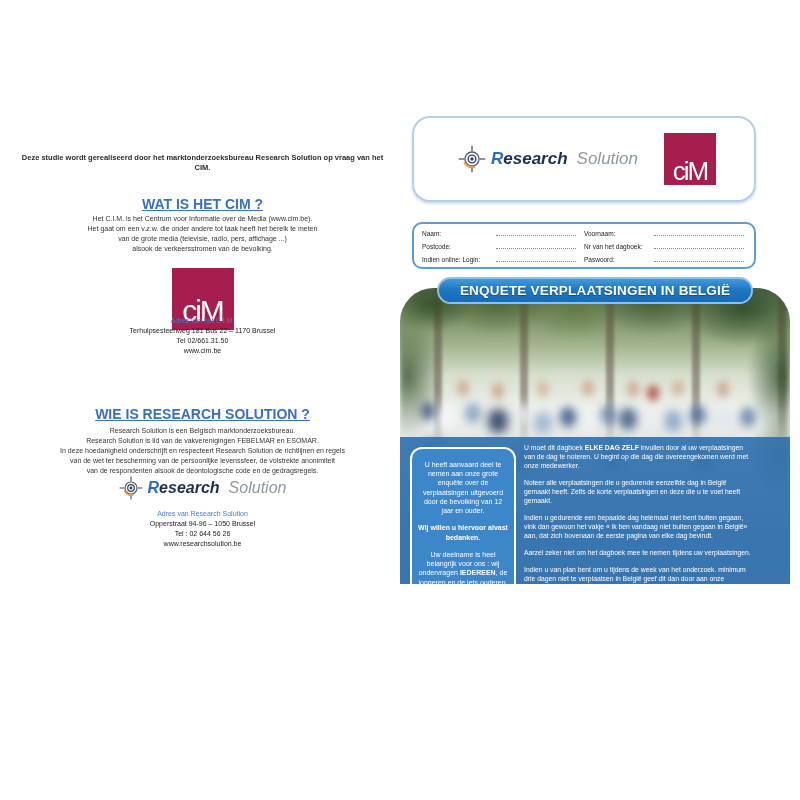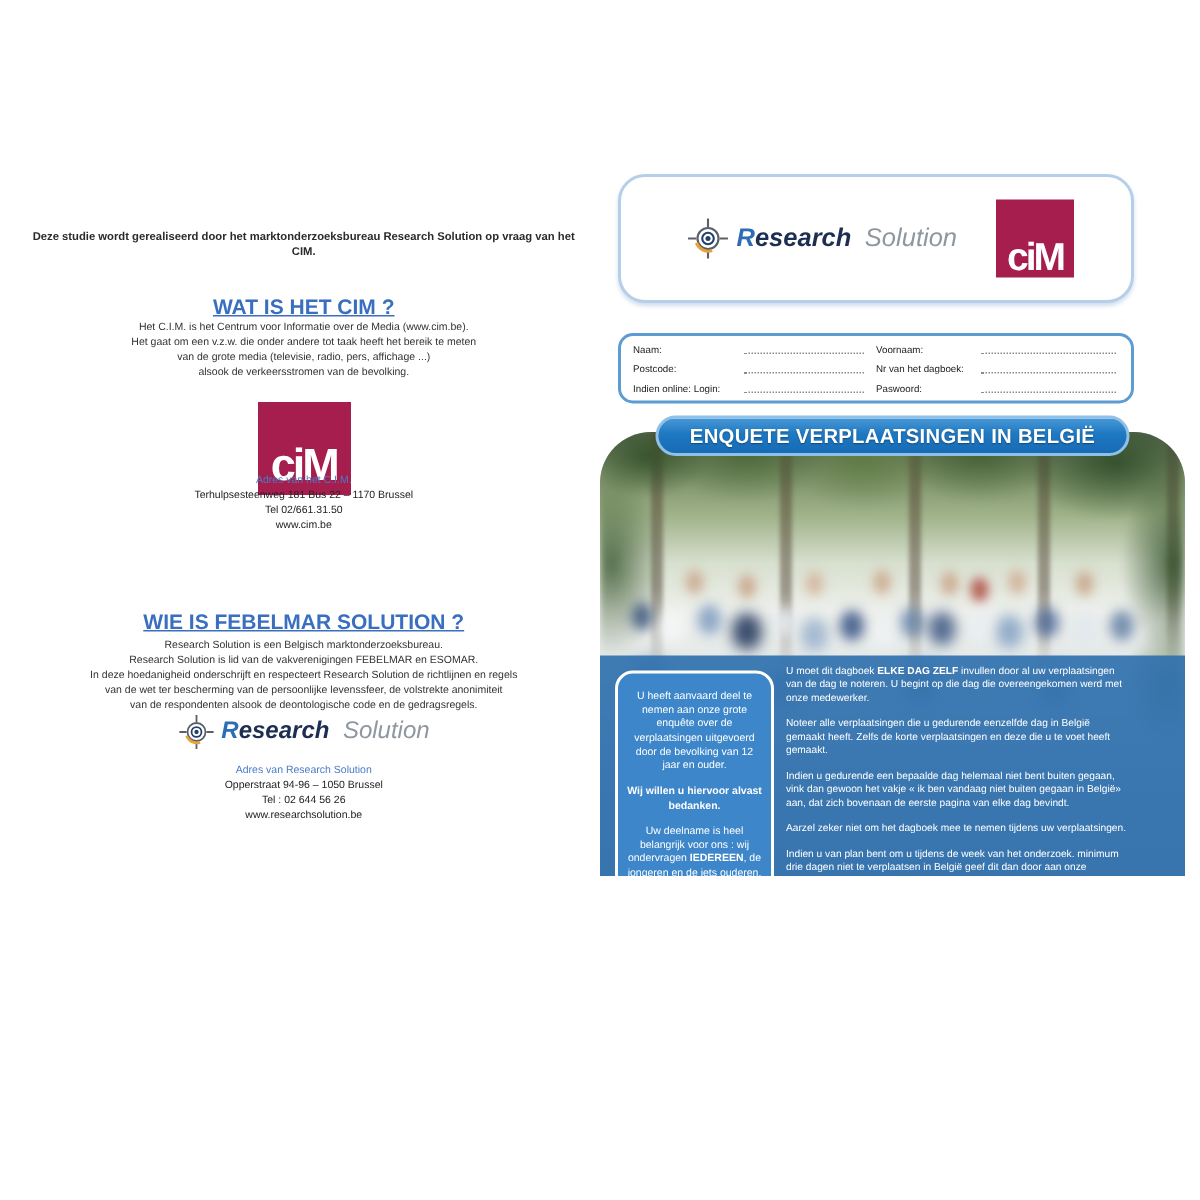--- a/index.html
+++ b/index.html
@@ -18,21 +18,21 @@
   .intro{top:153px;font-size:7.5px;font-weight:bold;text-align:center;line-height:1.3;}
   .blue-title{color:var(--heading-blue);font-weight:bold;text-decoration:underline;font-size:14px;text-align:center;}
   .wat-title{top:196px;}
   .wie-title{top:406px;}
   .center-lines{font-size:7px;line-height:10px;text-align:center;color:#333;}
   .wat-lines{top:214px;}
   .wie-lines{top:426px;}
   .cim-logo{position:absolute;left:50%;transform:translateX(-50%);background:var(--cim-red);
     color:#fff;display:flex;align-items:center;justify-content:center;}
   .cim-logo-left{top:268px;width:62px;height:62px;}
-  .cim-logo span{font-weight:bold;font-size:30px;letter-spacing:-2px;margin-top:24px;}
+  .cim-logo span{font-weight:normal;font-size:30px;letter-spacing:-2px;margin-top:24px;}
   .cim-logo-right span{font-size:26px;}
   .addr{text-align:center;font-size:7px;line-height:10px;color:#222;}
   .addr .addr-label{color:var(--link-blue);}
   .cim-addr{top:316px;}
   .rs-addr{top:509px;}
   .rs-logo{display:flex;align-items:center;justify-content:center;gap:5px;}
   .rs-logo-left{top:476px;}
   .rs-word-research{font-weight:bold;font-size:16px;color:var(--rs-navy);font-style:italic;}
   .rs-word-research::first-letter{color:var(--rs-blue);}
   .rs-word-solution{font-size:16px;color:var(--rs-gray);margin-left:4px;font-style:italic;}
@@ -127,21 +127,21 @@
     <div class="cim-logo cim-logo-left">
       <span>ciM</span>
     </div>
     <div class="lp-abs addr cim-addr">
       <div class="addr-label">Adres van het C.I.M.</div>
       <div>Terhulpsesteenweg 181 Bus 22 – 1170 Brussel</div>
       <div>Tel  02/661.31.50</div>
       <div>www.cim.be</div>
     </div>
 
-    <h3 class="lp-abs blue-title wie-title">WIE IS FEBELMAR SOLUTION ?</h3>
+    <h3 class="lp-abs blue-title wie-title">WIE IS RESEARCH SOLUTION ?</h3>
     <div class="lp-abs center-lines wie-lines">
       <div>Research Solution is een Belgisch marktonderzoeksbureau.</div>
       <div>Research Solution is lid van de vakverenigingen  FEBELMAR en ESOMAR.</div>
       <div>In deze hoedanigheid onderschrijft en respecteert Research Solution de richtlijnen en regels</div>
       <div>van de wet ter bescherming van de persoonlijke levenssfeer, de volstrekte anonimiteit</div>
       <div>van de respondenten alsook de deontologische code en de gedragsregels.</div>
     </div>
 
     <div class="lp-abs rs-logo rs-logo-left">
       <svg class="target-icon" width="24" height="24" viewBox="0 0 40 40">

